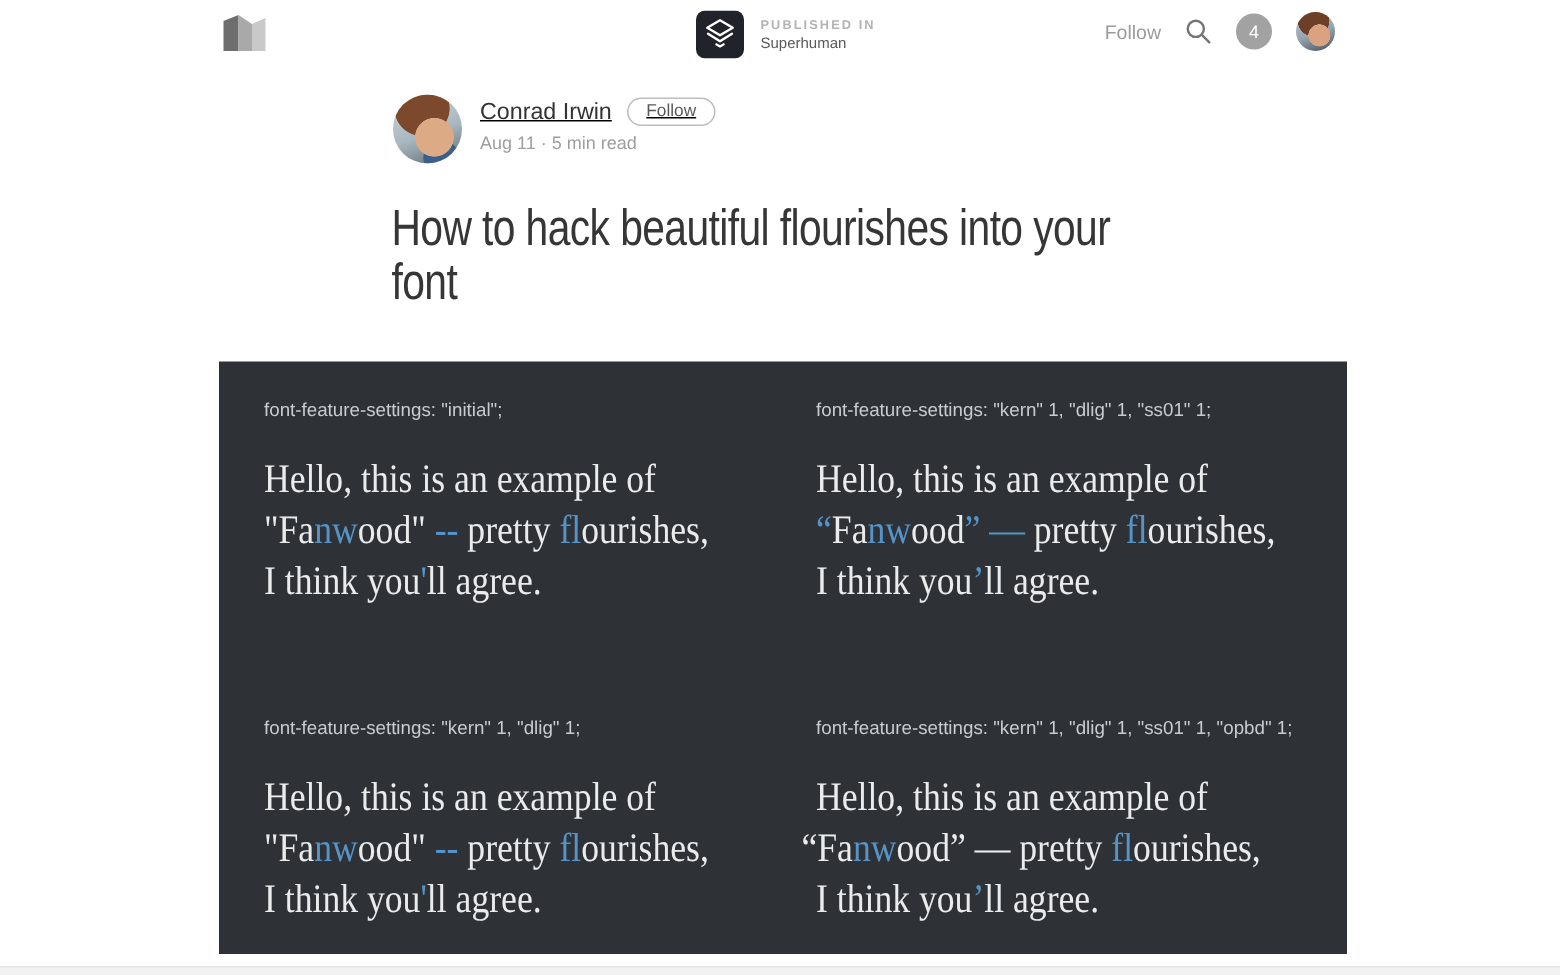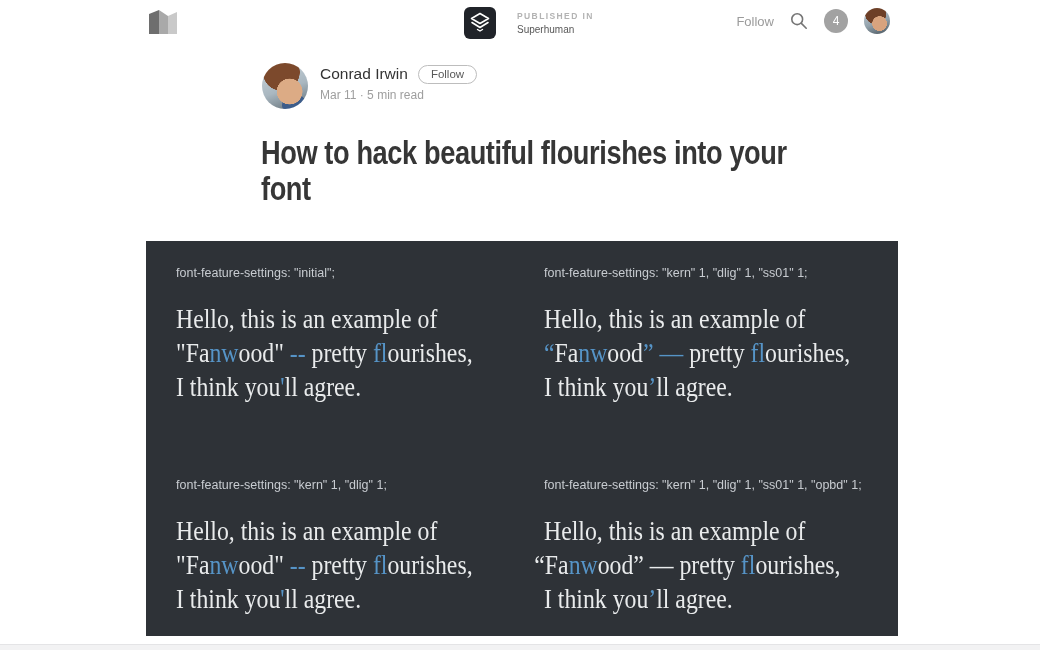--- a/index.html
+++ b/index.html
@@ -8,21 +8,21 @@
     position:relative;
     width:1040px; height:650px;
     background:#ffffff;
     font-family:"Liberation Sans", sans-serif;
     overflow:hidden;
   }
 
   
   .topnav { position:absolute; left:0; top:0; width:1040px; height:46px; background:#fff; }
   .medium-logo { position:absolute; left:148px; top:9px; width:30px; height:26px; cursor:pointer; }
-  .pub-group { position:absolute; left:464px; top:7px; display:flex; align-items:center; gap:21px; }
+  .pub-group { position:absolute; left:464px; top:7px; display:flex; align-items:center; gap:11px; }
   .pub-logo { width:32px; height:32px; display:block; }
   .pub-text { display:flex; flex-direction:column; justify-content:center; }
   .pub-kicker { font-size:8.5px; letter-spacing:1.4px; color:#b3b3b3; font-weight:bold; margin-bottom:3px; }
   .pub-name { font-size:10px; color:#585858; }
   .nav-right { position:absolute; right:150px; top:8px; display:flex; align-items:center; gap:16px; }
   .nav-follow { font-size:13px; color:#9b9b9b; cursor:pointer; }
   .search-icon { width:18px; height:18px; cursor:pointer; }
   .notif-badge { width:24px; height:24px; border-radius:50%; background:#a2a2a2; color:#fff;
                  font-size:12px; display:flex; align-items:center; justify-content:center; cursor:pointer; }
   .nav-avatar { width:26px; height:26px; border-radius:50%; cursor:pointer;
@@ -35,29 +35,29 @@
   
   .author { position:absolute; left:262px; top:63px; display:flex; gap:12px; }
   .author-avatar { width:46px; height:46px; border-radius:50%; flex:0 0 46px; cursor:pointer;
     background:
       radial-gradient(circle at 60% 62%, #dcab85 0 32%, rgba(0,0,0,0) 33%),
       radial-gradient(circle at 42% 20%, #7c492c 0 40%, rgba(0,0,0,0) 41%),
       radial-gradient(circle at 70% 92%, #3d5d8a 0 22%, rgba(0,0,0,0) 23%),
       linear-gradient(160deg, #ccd6dd 0%, #a9b7c0 55%, #5c6971 100%);
   }
   .author-info { padding-top:2px; }
-  .author-row1 { display:flex; align-items:flex-start; gap:10px; }
+  .author-row1 { display:flex; align-items:flex-end; gap:10px;text-decoration:underline; }
   .author-name { font-size:15.5px; color:#333; cursor:pointer; }
   .follow-pill { font-size:11.5px; color:#595959; border:1px solid #bdbdbd; border-radius:999px;
                  padding:2px 12px 3px; background:#fff; cursor:pointer; }
   .author-bio { margin-top:5px; font-size:12px; color:#9e9e9e; white-space:nowrap; }
   .author-meta { margin-top:4px; font-size:12px; color:#9e9e9e; }
 
   
-  .title { position:absolute; left:261px; top:134px; color:#363636; font-weight:bold;
+  .title { position:absolute; left:261px; top:134px; color:#363636; font-weight:normal;
            font-size:34px; line-height:36px; letter-spacing:-0.5px; }
   .title-line { white-space:nowrap; transform:scaleX(0.80); transform-origin:0 0; }
 
   
   .figure { position:absolute; left:146px; top:241px; width:752px; height:395px;
             background:var(--fig-bg, #2e3237); }
   .fig-grid { display:grid; grid-template-columns:368px 368px; padding:24px 0 0 30px; }
   .quad { min-height:0; }
   .quad.row1 { height:212px; }
   .code { font-family:"Liberation Sans", sans-serif; font-size:12.5px; line-height:17px;
@@ -108,21 +108,21 @@
   </div>
 </div>
 
 <div class="author">
   <div class="author-avatar"></div>
   <div class="author-info">
     <div class="author-row1">
       <div class="author-name">Conrad Irwin</div>
       <button class="follow-pill">Follow</button>
     </div>
-    <div class="author-meta">Mar 11 · 5 min read</div>
+    <div class="author-meta">Aug 11 · 5 min read</div>
   </div>
 </div>
 
 <h1 class="title">
   <div class="title-line">How to hack beautiful flourishes into your</div>
   <div class="title-line">font</div>
 </h1>
 
 <div class="figure">
   <div class="fig-grid">

